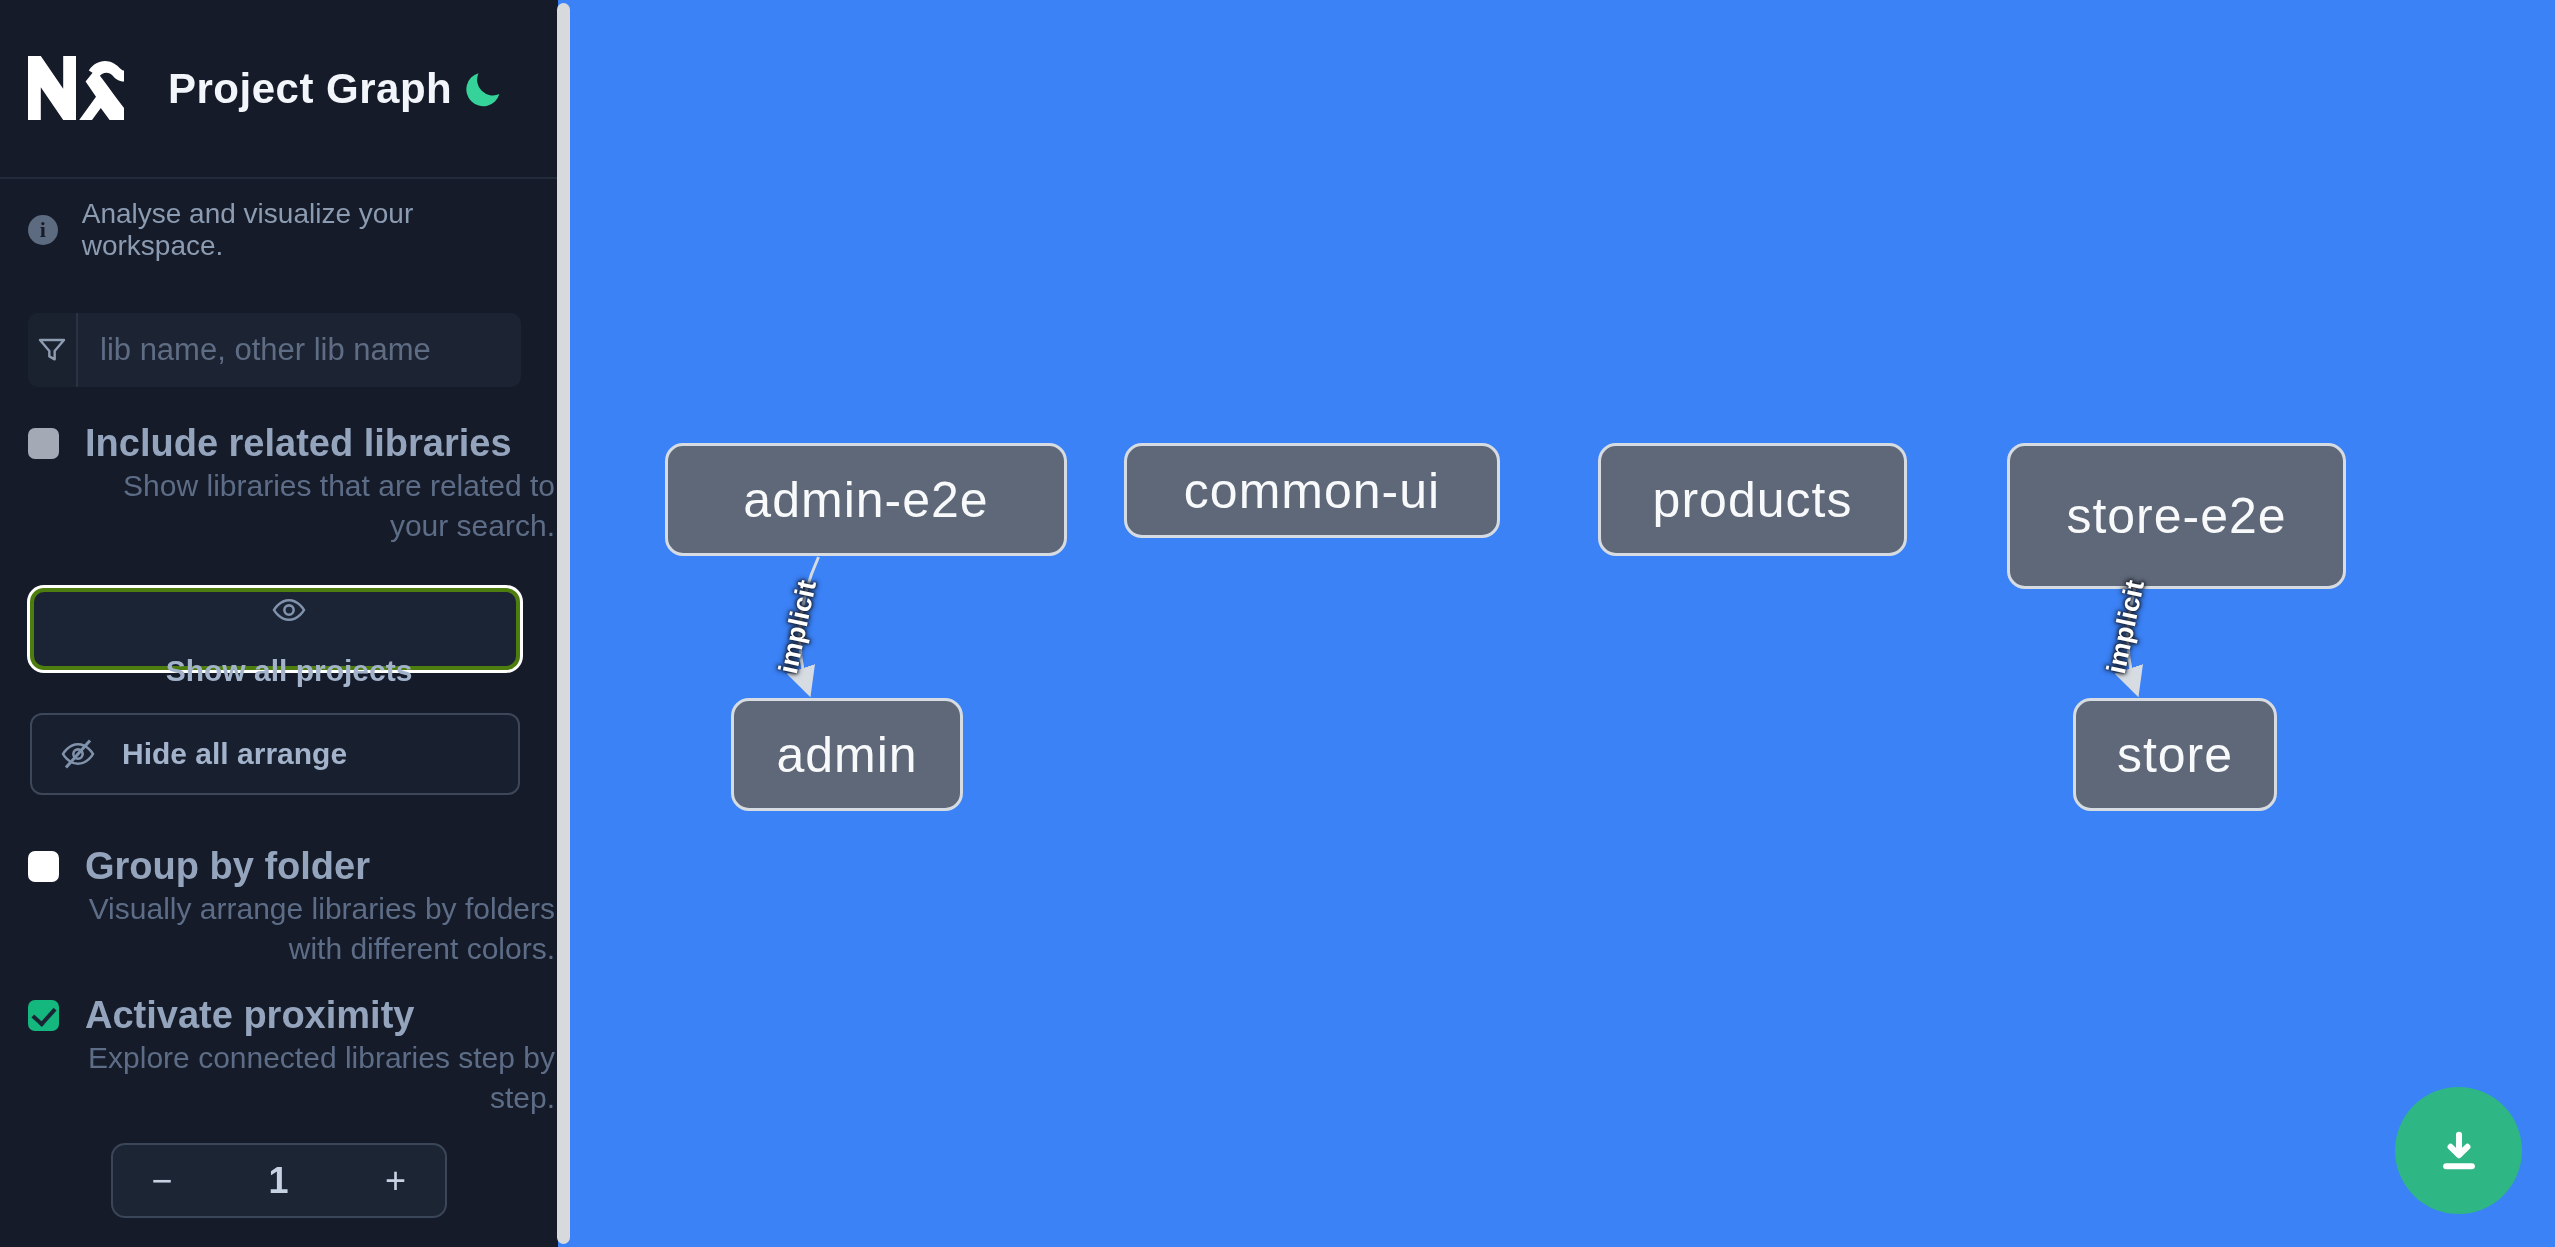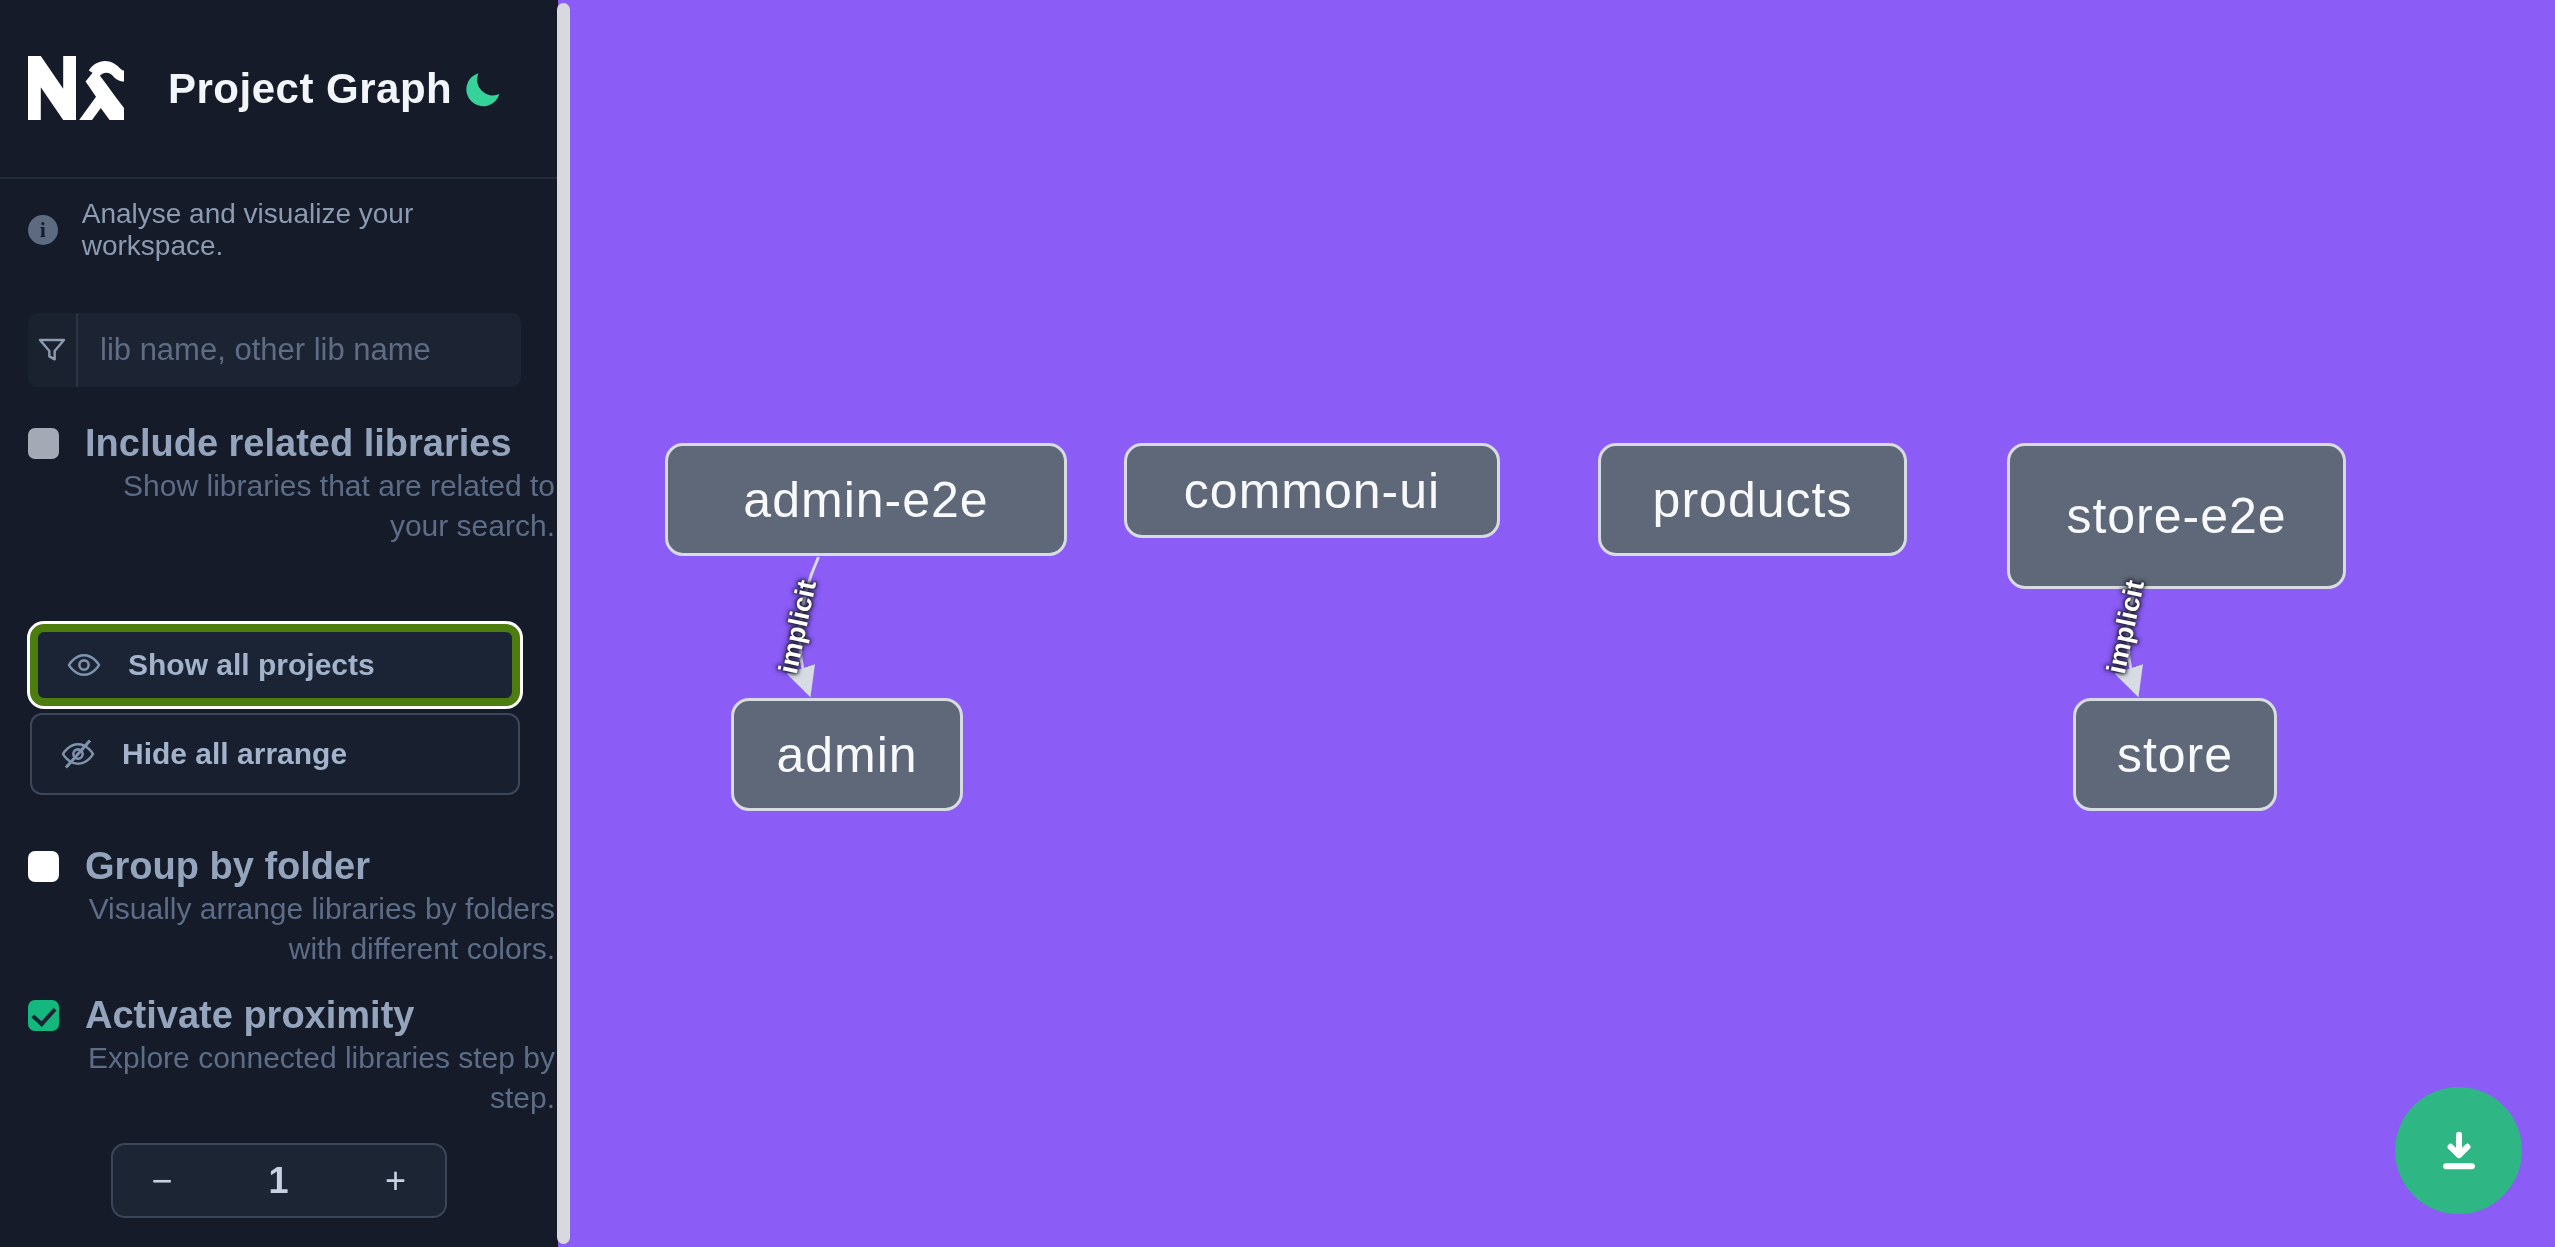--- a/index.html
+++ b/index.html
@@ -1,16 +1,16 @@
 <!DOCTYPE html>
 <html><head>
 <meta charset="utf-8">
 <style>
   html,body{margin:0;padding:0;background:#0d111a;}
-  .app{position:relative;width:2555px;height:1247px;background:#8b5cf6;overflow:hidden;
+  .app{position:relative;width:2555px;height:1247px;background:#3b82f6;overflow:hidden;
        font-family:"Liberation Sans",sans-serif;}
 
   
   .sidebar{position:absolute;left:0;top:0;width:558px;height:1247px;background:#151b28;}
   .sb-header{position:absolute;left:0;top:0;width:558px;height:177px;
              border-bottom:2px solid #222b3a;display:flex;align-items:center;}
   .nx-logo{position:absolute;left:28px;top:56px;width:96px;height:64px;}
   .sb-title{position:absolute;left:168px;top:0;height:177px;display:flex;align-items:center;
             font-size:42px;font-weight:600;color:#f2f5f9;letter-spacing:.5px;}
   .moon-btn{position:absolute;left:462px;top:66px;width:44px;height:44px;background:none;border:none;cursor:pointer;padding:0;}
@@ -36,22 +36,22 @@
   .cbx.checked{background:#14b87e;}
   .cbx.checked::after{content:"";position:absolute;left:9px;top:3px;width:10px;height:18px;
        border-right:4.5px solid #1b2435;border-bottom:4.5px solid #1b2435;transform:rotate(42deg);}
   .toggle-label{font-size:38px;font-weight:600;color:#93a4bc;line-height:36px;cursor:pointer;}
   .toggle-desc{font-size:30px;color:#5d6d87;line-height:40px;width:470px;margin-top:5px;text-align:right;}
 
   .action-btn{position:absolute;left:30px;width:490px;height:82px;display:flex;align-items:center;
               gap:26px;padding:0 0 0 28px;box-sizing:border-box;cursor:pointer;
               font-family:"Liberation Sans",sans-serif;font-size:30px;font-weight:600;color:#a2b3cb;}
   .action-btn .al{flex:0 0 auto;}
-  .btn-focused{top:624px;background:#1b2434;border:8px solid #4d7c0f;border-radius:14px;
-               box-shadow:0 0 0 3px #ffffff;}
+  .btn-focused{top:588px;background:#1b2434;border:4px solid #4d7c0f;border-radius:14px;
+               box-shadow:0 0 0 3px #ffffff;flex-direction:column;}
   .btn-plain{top:713px;background:#18202f;border:2px solid #3c4759;border-radius:12px;}
 
   .stepper{position:absolute;left:111px;top:1143px;width:336px;height:75px;background:#1c2534;
            border:2px solid #3b4658;border-radius:14px;display:flex;box-sizing:border-box;}
   .stepper .seg{display:flex;align-items:center;justify-content:center;color:#c6d2e2;
                 font-size:36px;background:transparent;border:none;cursor:pointer;
                 font-family:"Liberation Sans",sans-serif;}
   .seg-dec{width:98px;border-right:2px solid #3b4658;border-radius:12px 0 0 12px;}
   .seg-val{width:135px;font-weight:600;color:#d7e0ec;cursor:default;}
   .seg-inc{flex:1;border-left:2px solid #3b4658;border-radius:0 12px 12px 0;}

